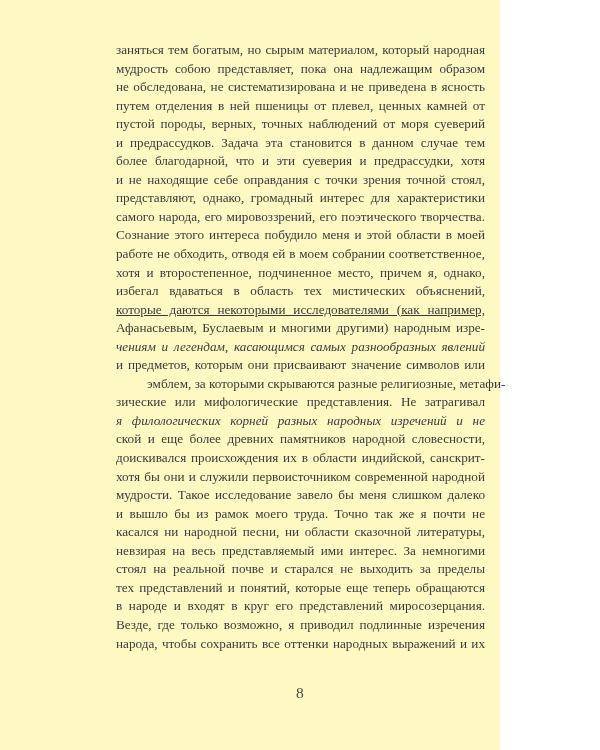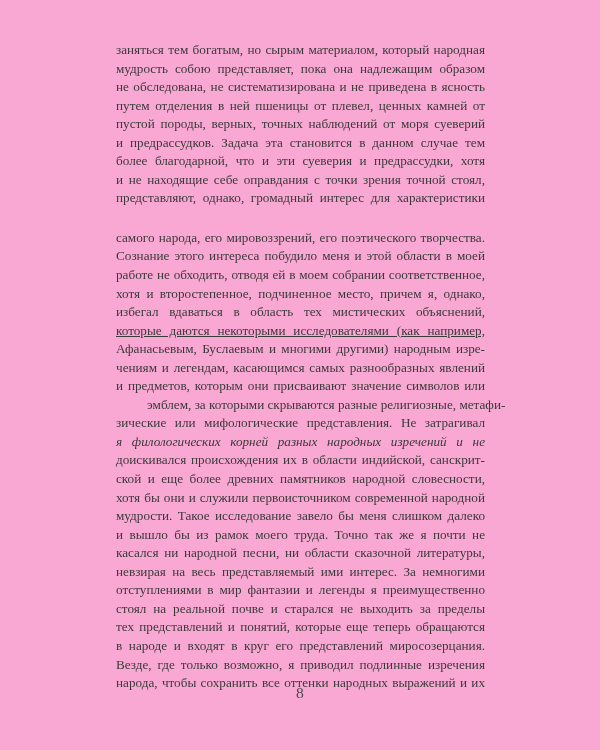--- a/index.html
+++ b/index.html
@@ -9,22 +9,22 @@
     }
     body {
       width: 600px;
       height: 750px;
       position: relative;
       overflow: hidden;
     }
     .page {
       position: absolute;
       left: 0; top: 0;
-      width: 600px; height: 750px;
-      background: #f9a8d4;
+      width: 500px; height: 750px;
+      background: #fef9c3;
     }
     .text-block {
       position: absolute;
       left: 116px;
       top: 41px;
       width: 369px;
       font-family: "Liberation Serif", "DejaVu Serif", serif;
       font-size: 15.6px;
       line-height: 22.3px;
       color: #3a3a3a;
@@ -55,40 +55,39 @@
   <div class="text-block" id="text-block" style="line-height: 18.5588px; text-align-last: left; font-size: 13.2px;">
       <span class="line" style="height: 18.5588px; text-align-last: justify;">заняться тем богатым, но сырым материалом, который народная</span>
       <span class="line" style="height: 18.5588px; text-align-last: justify;">мудрость собою представляет, пока она надлежащим образом</span>
       <span class="line" style="height: 18.5588px; text-align-last: justify;">не обследована, не систематизирована и не приведена в ясность</span>
       <span class="line" style="height: 18.5588px; text-align-last: justify;">путем отделения в ней пшеницы от плевел, ценных камней от</span>
       <span class="line" style="height: 18.5588px; text-align-last: justify;">пустой породы, верных, точных наблюдений от моря суеверий</span>
       <span class="line" style="height: 18.5588px; text-align-last: justify;">и предрассудков. Задача эта становится в данном случае тем</span>
       <span class="line" style="height: 18.5588px; text-align-last: justify;">более благодарной, что и эти суеверия и предрассудки, хотя</span>
       <span class="line" style="height: 18.5588px; text-align-last: justify;">и не находящие себе оправдания с точки зрения точной стоял,</span>
       <span class="line" style="height: 18.5588px; text-align-last: justify;">представляют, однако, громадный интерес для характеристики</span>
-      <span class="line" style="height: 18.5588px; text-align-last: justify; margin-top: 21px;">самого народа, его мировоззрений, его поэтического творчества.</span>
+      <span class="line" style="height: 18.5588px; text-align-last: justify;">самого народа, его мировоззрений, его поэтического творчества.</span>
       <span class="line" style="height: 18.5588px; text-align-last: justify;">Сознание этого интереса побудило меня и этой области в моей</span>
       <span class="line" style="height: 18.5588px; text-align-last: justify;">работе не обходить, отводя ей в моем собрании соответственное,</span>
       <span class="line" style="height: 18.5588px; text-align-last: justify;">хотя и второстепенное, подчиненное место, причем я, однако,</span>
       <span class="line" style="height: 18.5588px; text-align-last: justify;">избегал вдаваться в область тех мистических объяснений,</span>
       <span class="line" style="height: 18.5588px; text-align-last: justify; text-decoration: underline;">которые даются некоторыми исследователями (как например,</span>
       <span class="line" style="height: 18.5588px; text-align-last: justify;">Афанасьевым, Буслаевым и многими другими) народным изре-</span>
-      <span class="line" style="height: 18.5588px; text-align-last: justify;">чениям и легендам, касающимся самых разнообразных явлений</span>
+      <span class="line" style="height: 18.5588px; text-align-last: justify; font-style: italic;">чениям и легендам, касающимся самых разнообразных явлений</span>
       <span class="line" style="height: 18.5588px; text-align-last: justify;">и предметов, которым они присваивают значение символов или</span>
       <span class="line" style="height: 18.5588px; text-align-last: justify; margin-left: 31px;">эмблем, за которыми скрываются разные религиозные, метафи-</span>
       <span class="line" style="height: 18.5588px; text-align-last: justify;">зические или мифологические представления. Не затрагивал</span>
       <span class="line" style="height: 18.5588px; text-align-last: justify; font-style: italic;">я филологических корней разных народных изречений и не</span>
+      <span class="line" style="height: 18.5588px; text-align-last: justify;">ской и еще более древних памятников народной словесности,</span>
       <span class="line" style="height: 18.5588px; text-align-last: justify;">доискивался происхождения их в области индийской, санскрит-</span>
-      <span class="line" style="height: 18.5588px; text-align-last: justify;">ской и еще более древних памятников народной словесности,</span>
       <span class="line" style="height: 18.5588px; text-align-last: justify;">хотя бы они и служили первоисточником современной народной</span>
       <span class="line" style="height: 18.5588px; text-align-last: justify;">мудрости. Такое исследование завело бы меня слишком далеко</span>
       <span class="line" style="height: 18.5588px; text-align-last: justify;">и вышло бы из рамок моего труда. Точно так же я почти не</span>
       <span class="line" style="height: 18.5588px; text-align-last: justify;">касался ни народной песни, ни области сказочной литературы,</span>
       <span class="line" style="height: 18.5588px; text-align-last: justify;">невзирая на весь представляемый ими интерес. За немногими</span>
-      <span class="line" style="height: 18.5588px; text-align-last: justify;">отступлениями в мир фантазии и легенды я преимущественно</span>
       <span class="line" style="height: 18.5588px; text-align-last: justify;">стоял на реальной почве и старался не выходить за пределы</span>
       <span class="line" style="height: 18.5588px; text-align-last: justify;">тех представлений и понятий, которые еще теперь обращаются</span>
       <span class="line" style="height: 18.5588px; text-align-last: justify;">в народе и входят в круг его представлений миросозерцания.</span>
       <span class="line" style="height: 18.5588px; text-align-last: justify;">Везде, где только возможно, я приводил подлинные изречения</span>
       <span class="line" style="height: 18.5588px; text-align-last: justify;">народа, чтобы сохранить все оттенки народных выражений и их</span>
     </div>
   <div class="page-number">8</div>
 </div>
 
 </body></html>

